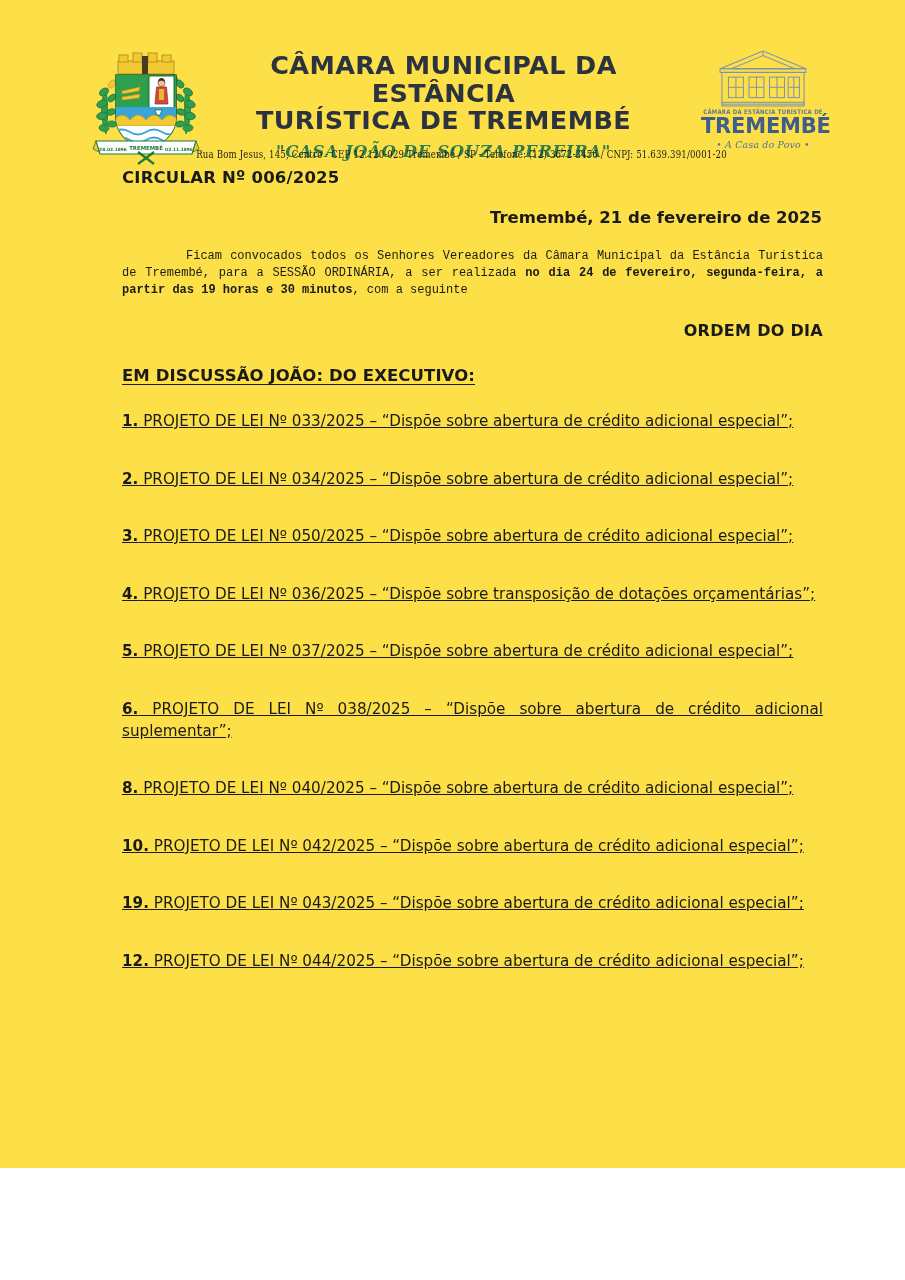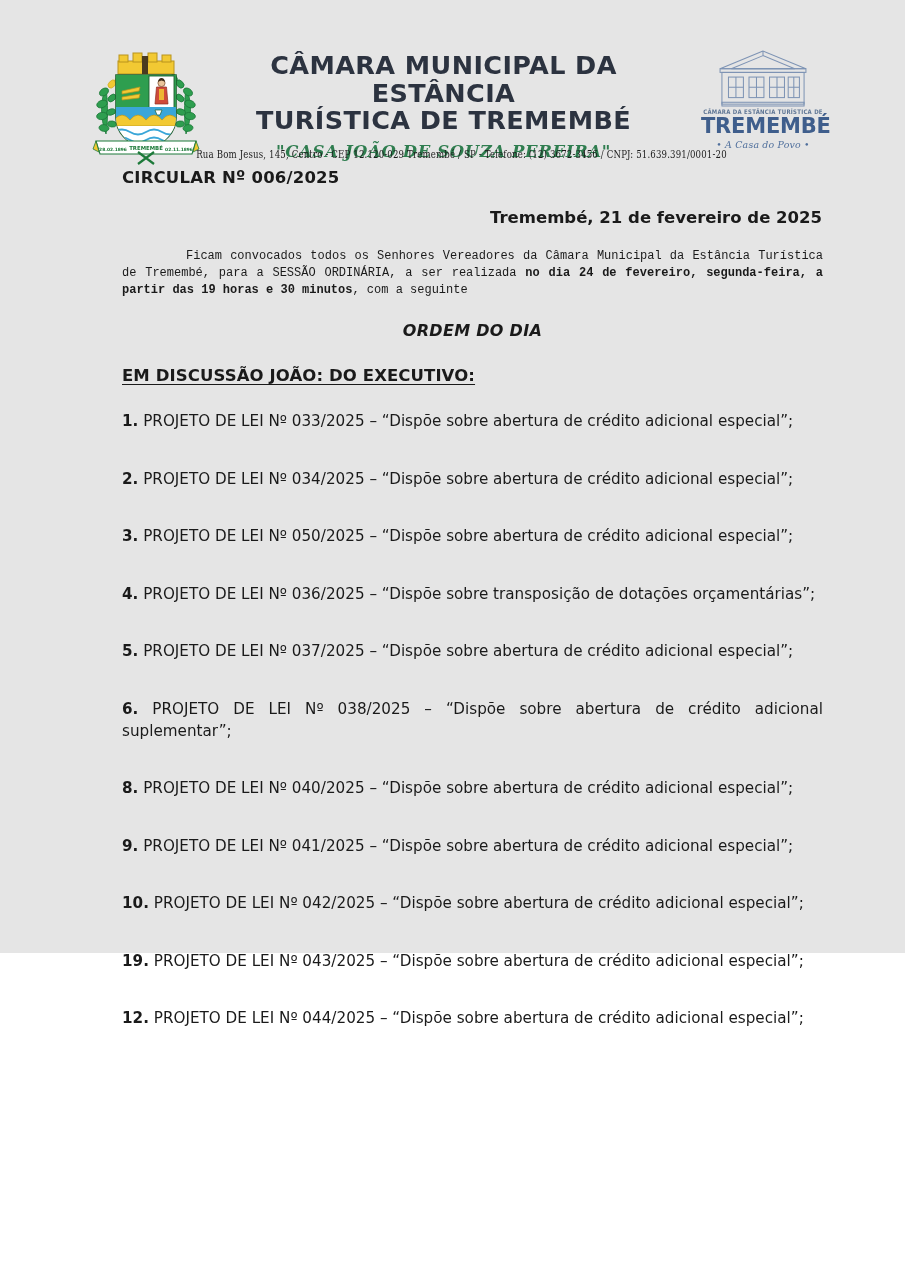--- a/index.html
+++ b/index.html
@@ -13,22 +13,22 @@
     height: 1280px;
     position: relative;
     font-family: "DejaVu Sans", sans-serif;
     color: #111111;
     overflow: hidden;
   }
 
   .page {
     position: relative;
     width: 905px;
-    height: 953px;
-    background: #e5e5e5;
+    height: 1168px;
+    background: #fde047;
     box-sizing: border-box;
   }
 
   
   .letterhead {
     position: relative;
     display: flex;
     align-items: flex-start;
     justify-content: flex-start;
     padding: 46px 80px 0 92px;
@@ -160,24 +160,23 @@
     text-indent: 64px;
     margin: 21px 0 4px 0;
   }
   .lead-par b { font-weight: 700; }
 
   .ordem {
     font-family: "DejaVu Sans", sans-serif;
     font-weight: 700;
     font-size: 16px;
     letter-spacing: 0.3px;
-    text-align: center;
+    text-align: right;
     margin: 22px 0 0 0;
     color: #1a1a1a;
-    font-style: italic;
   }
 
   .section-head {
     font-family: "DejaVu Sans", sans-serif;
     font-weight: 700;
     font-size: 16.5px;
     letter-spacing: 0.1px;
     text-decoration: underline;
     text-underline-offset: 3px;
     margin: 26px 0 0 0;
@@ -186,20 +185,21 @@
 
   .items { margin: 0; padding: 0; list-style: none; }
 
   .item {
     font-family: "DejaVu Sans", sans-serif;
     font-size: 15.2px;
     line-height: 1.42;
     color: #1a1a1a;
     text-align: justify;
     margin: 36px 0 0 0;
+    text-decoration: underline;
   }
   .item .num { font-weight: 700; }
 
   .item:first-child { margin-top: 26px; }
 </style>
 </head>
 <body>
 
 <div class="page">
 
@@ -332,19 +332,18 @@
     <div class="section-head">EM DISCUSSÃO JOÃO: DO EXECUTIVO:</div>
 
     <ul class="items" id="items-list">
         <li class="item"><span class="num">1.</span><span> PROJETO DE LEI Nº 033/2025 – “Dispõe sobre abertura de crédito adicional especial”;</span></li>
         <li class="item"><span class="num">2.</span><span> PROJETO DE LEI Nº 034/2025 – “Dispõe sobre abertura de crédito adicional especial”;</span></li>
         <li class="item"><span class="num">3.</span><span> PROJETO DE LEI Nº 050/2025 – “Dispõe sobre abertura de crédito adicional especial”;</span></li>
         <li class="item"><span class="num">4.</span><span> PROJETO DE LEI Nº 036/2025 – “Dispõe sobre transposição de dotações orçamentárias”;</span></li>
         <li class="item"><span class="num">5.</span><span> PROJETO DE LEI Nº 037/2025 – “Dispõe sobre abertura de crédito adicional especial”;</span></li>
         <li class="item"><span class="num">6.</span><span> PROJETO DE LEI Nº 038/2025 – “Dispõe sobre abertura de crédito adicional suplementar”;</span></li>
         <li class="item"><span class="num">8.</span><span> PROJETO DE LEI Nº 040/2025 – “Dispõe sobre abertura de crédito adicional especial”;</span></li>
-        <li class="item"><span class="num">9.</span><span> PROJETO DE LEI Nº 041/2025 – “Dispõe sobre abertura de crédito adicional especial”;</span></li>
         <li class="item"><span class="num">10.</span><span> PROJETO DE LEI Nº 042/2025 – “Dispõe sobre abertura de crédito adicional especial”;</span></li>
         <li class="item"><span class="num">19.</span><span> PROJETO DE LEI Nº 043/2025 – “Dispõe sobre abertura de crédito adicional especial”;</span></li>
         <li class="item"><span class="num">12.</span><span> PROJETO DE LEI Nº 044/2025 – “Dispõe sobre abertura de crédito adicional especial”;</span></li>
       </ul>
   </div>
 </div>
 
 </body></html>

